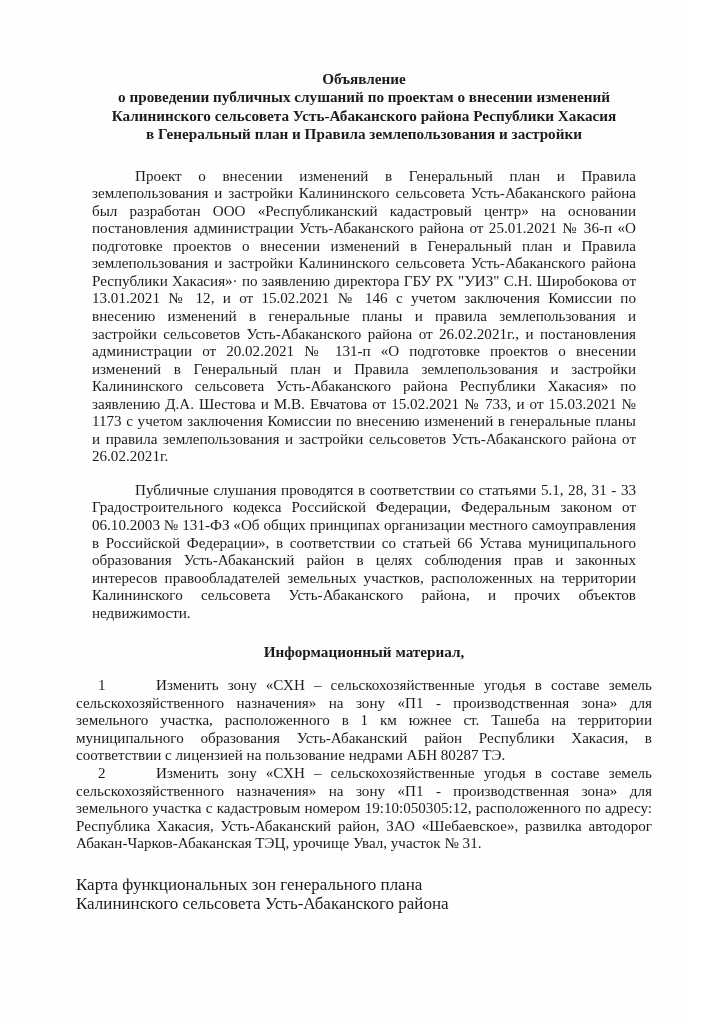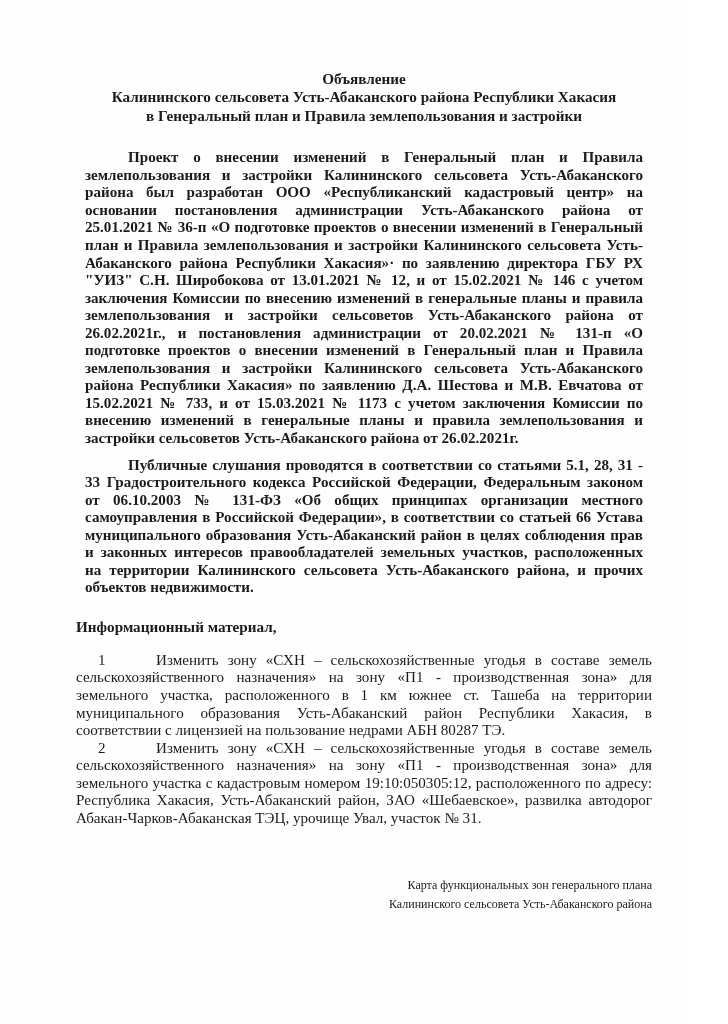--- a/index.html
+++ b/index.html
@@ -42,28 +42,28 @@
   }
   .title-block .tline.main {
     margin-bottom: 0px;
   }
   .para {
     text-align: justify;
     text-justify: inter-word;
     font-size: 15.1px;
     line-height: 17.55px;
     text-indent: 43px;
-    margin: 9px;
+    margin: 16px;
     hyphens: none;
-    font-weight: bold;
   }
   .para.first {
     margin-top: 24px;
   }
   .subhead {
+    text-align: center;
     font-weight: bold;
     font-size: 15.2px;
     line-height: 19px;
     margin-top: 20px;
   }
   .subhead .sline {
     display: block;
     white-space: nowrap;
   }
   .items {
@@ -83,38 +83,39 @@
     display: inline-block;
     width: 22px;
     margin-left: 22px;
     margin-right: 36px;
   }
   .footer-block {
     position: absolute;
     left: 76px;
     top: 876px;
     width: 576px;
-    text-align: right;
-    font-size: 12px;
+    text-align: left;
+    font-size: 17px;
     line-height: 18.5px;
   }
   .footer-block .fline {
     display: block;
     white-space: nowrap;
   }
 </style>
 </head>
 <body>
 
 <div class="page">
 
   <div class="content">
 
     <div class="title-block">
       <span class="tline main">Объявление</span>
+      <span class="tline">о проведении публичных слушаний по проектам о внесении изменений</span>
       <span class="tline">Калининского сельсовета Усть-Абаканского района Республики Хакасия</span>
       <span class="tline">в Генеральный план и Правила землепользования и застройки</span>
     </div>
 
     <p class="para first">Проект о внесении изменений в Генеральный план и Правила землепользования и застройки Калининского сельсовета Усть-Абаканского района был разработан ООО «Республиканский кадастровый центр» на основании постановления администрации Усть-Абаканского района от 25.01.2021 № 36-п «О подготовке проектов о внесении изменений в Генеральный план и Правила землепользования и застройки Калининского сельсовета Усть-Абаканского района Республики Хакасия»· по заявлению директора ГБУ РХ "УИЗ" С.Н. Широбокова от 13.01.2021 № 12, и от 15.02.2021 № 146 с учетом заключения Комиссии по внесению изменений в генеральные планы и правила землепользования и застройки сельсоветов Усть-Абаканского района от 26.02.2021г., и постановления администрации от 20.02.2021 № 131-п «О подготовке проектов о внесении изменений в Генеральный план и Правила землепользования и застройки Калининского сельсовета Усть-Абаканского района Республики Хакасия» по заявлению  Д.А. Шестова и М.В. Евчатова от 15.02.2021 № 733, и от 15.03.2021 № 1173 с учетом заключения Комиссии по внесению изменений в генеральные планы и правила землепользования и застройки сельсоветов Усть-Абаканского района от 26.02.2021г.</p>
 
     <p class="para">Публичные слушания проводятся в соответствии со статьями 5.1, 28, 31 - 33 Градостроительного кодекса Российской Федерации, Федеральным законом от 06.10.2003 № 131-ФЗ «Об общих принципах организации местного самоуправления в Российской Федерации», в соответствии со статьей 66 Устава муниципального образования Усть-Абаканский район в целях соблюдения прав и законных интересов правообладателей земельных участков, расположенных на территории Калининского сельсовета Усть-Абаканского района, и прочих объектов недвижимости.</p>
 
     <div class="subhead">
       <span class="sline">Информационный материал,</span>

